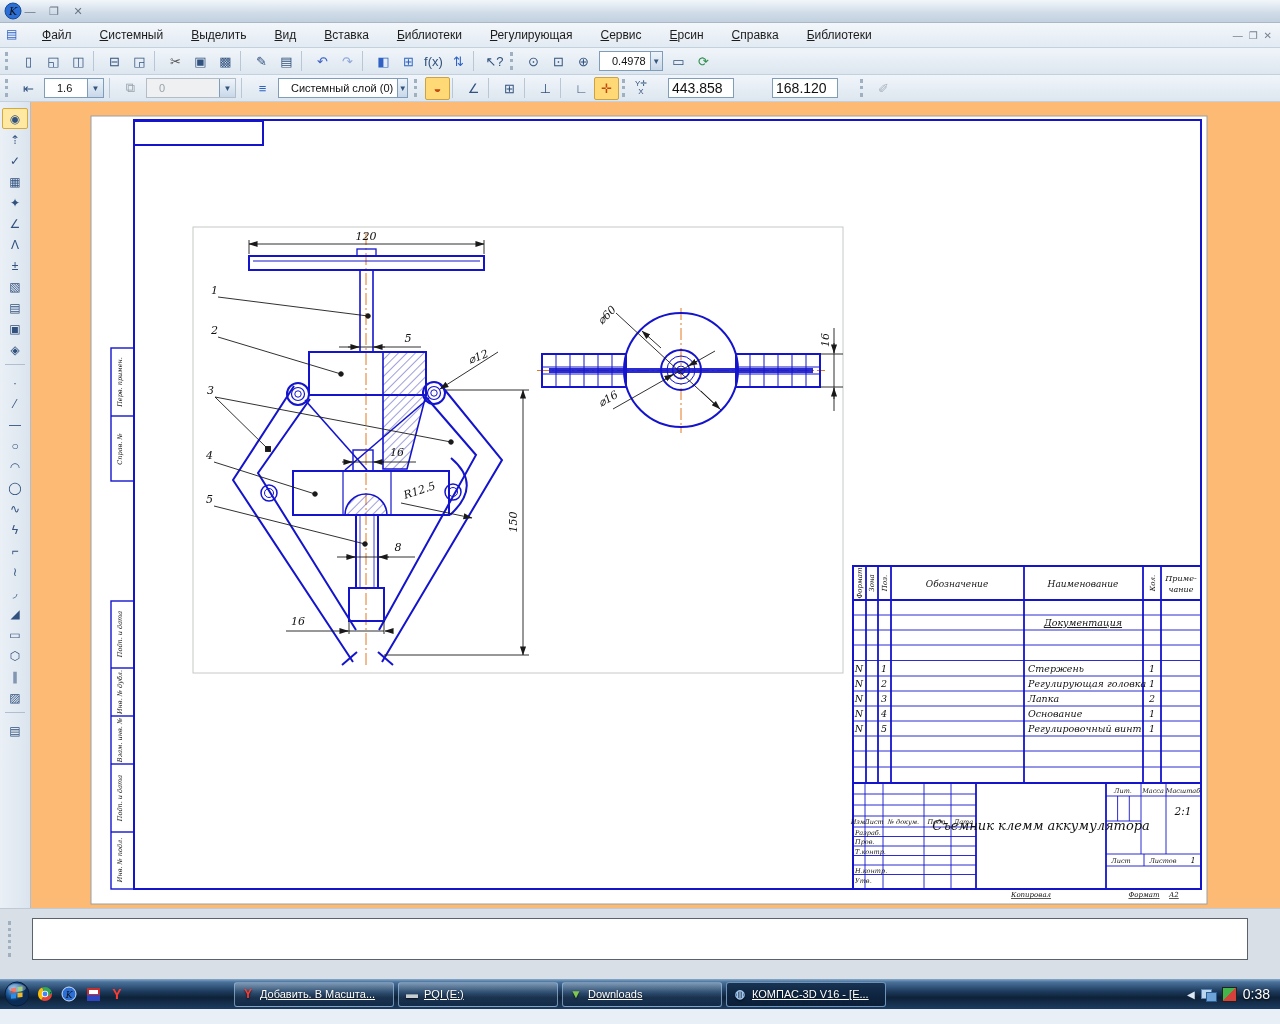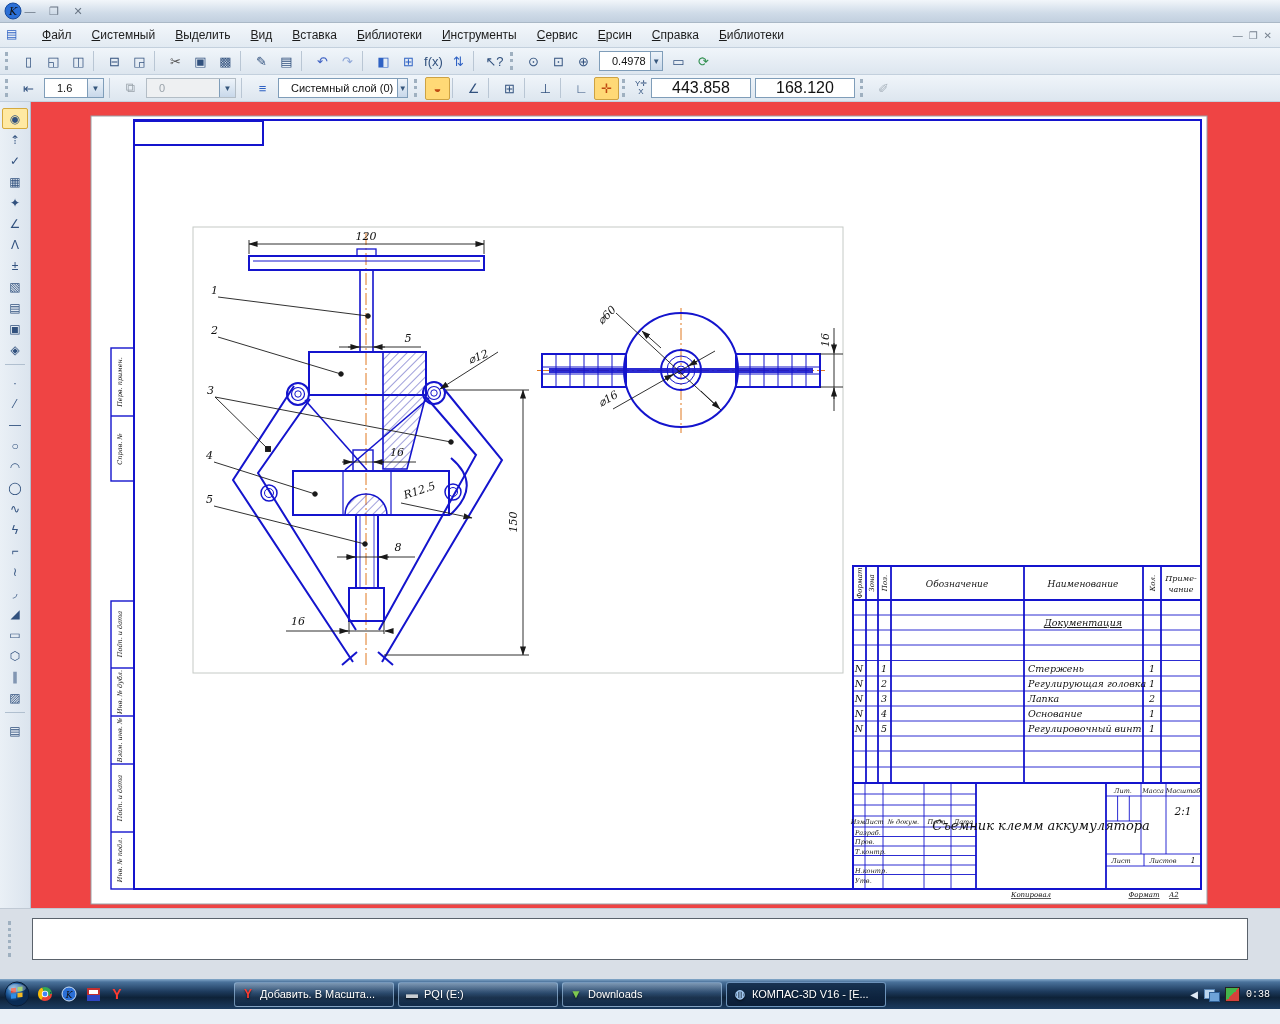--- a/index.html
+++ b/index.html
@@ -9,52 +9,52 @@
   .titlebar{height:22px;background:linear-gradient(180deg,#f2f6fa,#cfdbe8 60%,#c2d0df);
     display:flex;align-items:center;border-bottom:1px solid #aab8c6;}
   .titlebar .app-ico{width:18px;height:18px;margin-left:4px;}
   .titlebar .title{flex:1;text-align:center;font-size:11px;color:#3a4450;font-weight:bold;}
   .winbtns{display:flex;gap:8px;margin-right:10px;color:#6a7685;font-size:11px;}
   .winbtns span{width:16px;text-align:center;cursor:default;}
   
   .menubar{height:24px;background:linear-gradient(180deg,#f3f7fb,#e2eaf2);display:flex;
     align-items:center;border-bottom:1px solid #c3d0dd;}
   .doc-ico{width:20px;height:16px;margin:0 6px 0 6px;font-size:12px;color:#2f62c4;}
-  .menus{display:flex;}
+  .menus{display:flex;gap:8px;}
   .menu-item{display:inline-block;padding:3px 10px;font-size:12px;color:#1c1c1c;cursor:default;}
   .menu-item::first-letter{text-decoration:underline;}
   .mdibtns{margin-left:auto;margin-right:8px;color:#77828f;font-size:10px;display:flex;gap:6px;}
   
   .toolbar{display:flex;align-items:center;background:linear-gradient(180deg,#f0f5fa,#dde6ef);
     border-bottom:1px solid #c3d0dd;padding-left:2px;}
   .t1{height:26px;} .t2{height:26px;}
   .tgrip{width:5px;height:18px;border-left:3px dotted #9fb0c0;margin:0 3px;}
   .trun{display:flex;align-items:center;}
   .tbtn{width:23px;height:21px;display:flex;align-items:center;justify-content:center;
     font-size:13px;color:#31517e;border:1px solid transparent;border-radius:2px;cursor:default;}
   .tbtn.sep{width:6px;height:20px;border:none;border-left:1px solid #b9c6d4;margin:0 2px;border-radius:0;}
   .tbtn.active{background:#ffd976;border:1px solid #cda243;}
   .combo{display:flex;align-items:center;height:18px;background:#fff;border:1px solid #7f9db9;margin:0 3px;}
   .combo .cval{font-size:11px;padding:0 4px;color:#111;flex:1;white-space:nowrap;margin-left:8px;}
   .combo .cbtn{width:15px;height:100%;background:linear-gradient(180deg,#eef4fa,#c8d8ea);
     border-left:1px solid #7f9db9;font-size:8px;color:#35567c;display:flex;align-items:center;justify-content:center;}
   .combo.dis{background:#eef0f2;border-color:#b3bdc6;}
   .combo.dis .cval{color:#9aa3ab;}
-  .coord{width:58px;height:18px;border:1px solid #7f9db9;background:#fff;font-size:16px;
-    font-family:"Liberation Sans",sans-serif;padding:0 20px;margin:0 2px;color:#111;}
+  .coord{width:58px;height:18px;border:1px solid #7f9db9;background:#fff;font-size:14px;
+    font-family:"Liberation Sans",sans-serif;padding:0 3px;margin:0 19px;color:#111;}
   .yx{font-size:8px;line-height:8px;color:#31517e;margin:0 2px;text-align:center;}
   
   .main{position:relative;height:806px;display:flex;}
   .lt{width:30px;background:linear-gradient(90deg,#eaf0f6,#dbe4ee);border-right:1px solid #b0bfcf;
       padding-top:6px;display:flex;flex-direction:column;align-items:center;}
   .ltbtn{width:24px;height:19px;display:flex;align-items:center;justify-content:center;font-size:12px;
       color:#31517e;border:1px solid transparent;border-radius:2px;cursor:default;}
   .ltbtn.active{background:#ffe9a2;border-color:#d5a93d;}
   .ltbtn.sep{height:7px;width:20px;border:none;border-top:1px solid #b0bfcf;margin-top:4px;border-radius:0;}
-  .canvas{position:relative;flex:1;background:#ef4444;}
+  .canvas{position:relative;flex:1;background:#fdba74;}
   .canvas svg{position:absolute;left:0;top:0;}
   
   .bpanel{height:70px;background:#d9dfe7;position:relative;border-top:1px solid #c0c9d4;}
   .bpanel .grip2{position:absolute;left:8px;top:12px;height:36px;border-left:3px dotted #9fb0c0;}
   .bpanel .pbox{position:absolute;left:32px;top:9px;right:32px;height:40px;background:#fff;
       border:1px solid #5a626b;}
   .statusbar{height:19px;background:#efeee6;border-top:1px solid #cfcec4;font-size:11px;color:#222;
       display:flex;align-items:center;padding-left:6px;}
   
   .taskbar{height:30px;background:linear-gradient(180deg,#86aacb 0,#4a729b 10%,#1d3a5c 42%,#0e2238 62%,#1c3c60 100%);
@@ -63,28 +63,28 @@
   .ql{display:flex;gap:6px;align-items:center;margin-right:12px;}
   .qlico{width:18px;height:18px;display:flex;align-items:center;justify-content:center;}
   .tbuttons{display:flex;gap:4px;margin-left:96px;}
   .taskbtn{width:158px;height:23px;border-radius:3px;border:1px solid rgba(150,185,220,.7);
       background:linear-gradient(180deg,rgba(255,255,255,.30),rgba(90,130,175,.28) 45%,rgba(8,28,55,.42));
       display:flex;align-items:center;color:#fff;font-size:11px;cursor:default;
       text-shadow:0 1px 2px rgba(0,0,0,.7);}
   .taskbtn.active{background:linear-gradient(180deg,rgba(20,45,75,.9),rgba(10,30,55,.95));
       border-color:rgba(120,160,200,.9);}
   .taskbtn .ticon{width:16px;margin:0 4px 0 5px;font-weight:bold;font-size:12px;text-align:center;}
-  .taskbtn .tlabel{white-space:nowrap;overflow:hidden;text-overflow:ellipsis;padding-right:6px;}
+  .taskbtn .tlabel{white-space:nowrap;overflow:hidden;text-overflow:ellipsis;padding-right:6px;text-decoration:underline;}
   .tray{margin-left:auto;display:flex;align-items:center;gap:6px;padding-right:10px;color:#fff;}
   .tray .chev{font-size:10px;color:#dfe9f5;}
   .trayico{width:15px;height:14px;position:relative;}
   .net1{position:absolute;left:0;top:2px;width:9px;height:8px;background:#bcd6ee;border:1px solid #5a86b5;}
   .net2{position:absolute;left:5px;top:5px;width:9px;height:8px;background:#6ea3d8;border:1px solid #2d5f96;}
   .lang{width:13px;height:13px;background:linear-gradient(135deg,#45b44a 50%,#d6413c 50%);border:1px solid #222;}
-  .clock{font-size:10px;color:#fff;text-shadow:0 1px 2px #000;font-family:Liberation Mono, monospace;}
+  .clock{font-size:14px;color:#fff;text-shadow:0 1px 2px #000;}
   
   text{font-family:"DejaVu Serif","Liberation Serif",serif;font-style:italic;fill:#111;}
   .u{text-decoration:underline;}
 </style>
 </head>
 <body>
 
 <div id="app">
 
   <div class="titlebar">
@@ -103,21 +103,21 @@
   <div class="menubar">
     <span class="doc-ico">▤</span>
     <div class="menus">
 
     <span class="menu-item">Файл</span>
         <span class="menu-item">Системный</span>
         <span class="menu-item">Выделить</span>
         <span class="menu-item">Вид</span>
         <span class="menu-item">Вставка</span>
         <span class="menu-item">Библиотеки</span>
-        <span class="menu-item">Инструменты</span>
+        <span class="menu-item">Регулирующая</span>
         <span class="menu-item">Сервис</span>
         <span class="menu-item">Ерсин</span>
         <span class="menu-item">Справка</span>
         <span class="menu-item">Библиотеки</span>
       </div>
     <span class="mdibtns">
       <span>—</span>
       <span>❐</span>
       <span>✕</span>
     </span>

